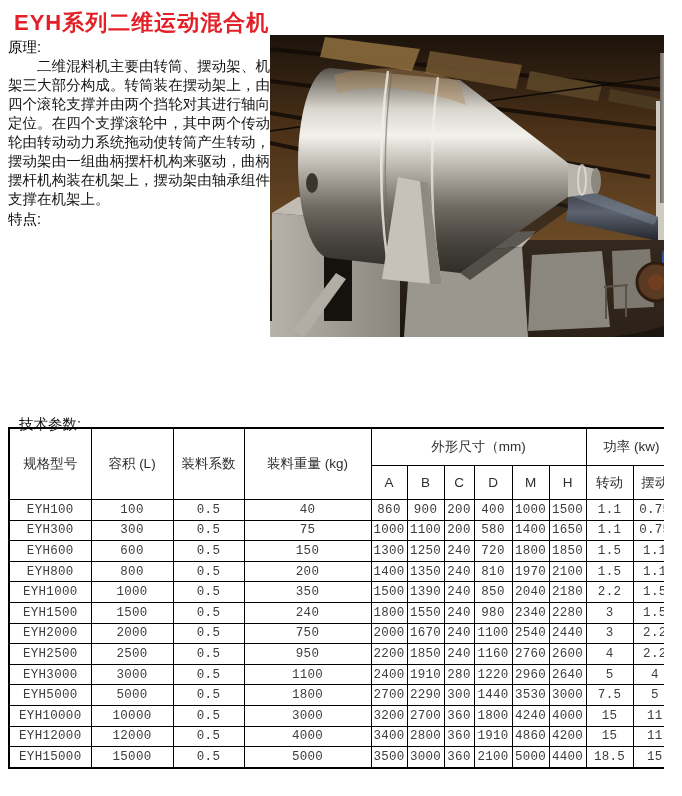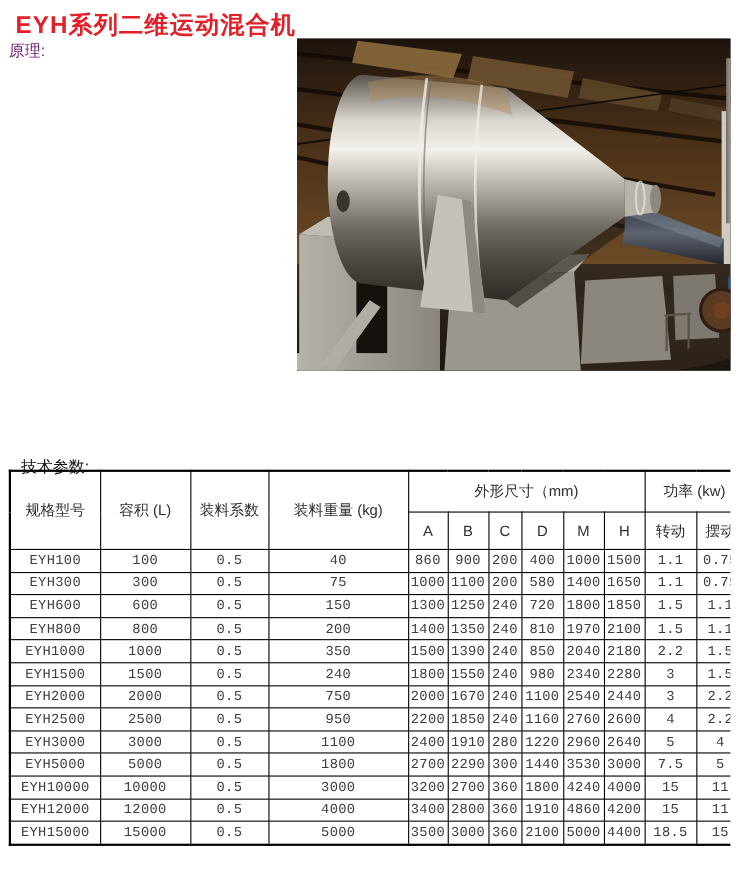--- a/index.html
+++ b/index.html
@@ -13,21 +13,21 @@
   }
   .page-title{
     position:absolute;left:14px;top:8px;margin:0;
     font-size:22px;font-weight:700;color:#e32027;letter-spacing:1px;
     white-space:nowrap;
   }
   .left-col{
     position:absolute;left:8px;top:38px;width:262px;
     font-size:14.5px;line-height:19px;color:#141414;
   }
-  .section-heading{margin:0;padding:0;font-size:14.5px;color:#701a75;}
+  .section-heading{margin:0;padding:0;font-size:14.5px;color:#000000;}
   .body-para{
     margin:0 0 1px 0;text-align:justify;text-justify:inter-ideograph;
     text-indent:2em;
   }
   .photo{
     position:absolute;left:270px;top:35px;width:406px;height:302px;
     background:#2a2019;
   }
   .photo svg{display:block;}
   .tech-heading{
@@ -60,20 +60,22 @@
 </style>
 </head>
 <body>
 
 <div class="page">
 
   <h1 class="page-title">EYH系列二维运动混合机</h1>
 
   <div class="left-col">
     <p class="section-heading">原理:</p>
+    <p class="body-para">二维混料机主要由转筒、摆动架、机架三大部分构成。转筒装在摆动架上，由四个滚轮支撑并由两个挡轮对其进行轴向定位。在四个支撑滚轮中，其中两个传动轮由转动动力系统拖动使转筒产生转动，摆动架由一组曲柄摆杆机构来驱动，曲柄摆杆机构装在机架上，摆动架由轴承组件支撑在机架上。</p>
+    <p class="section-heading">特点:</p>
   </div>
 
   <div class="photo">
 
     <svg width="406" height="302" viewBox="0 0 406 302">
       <defs>
         <linearGradient id="roofG" x1="0" y1="0" x2="0" y2="1">
           <stop offset="0" stop-color="#1c130c"></stop>
           <stop offset="0.45" stop-color="#4a3018"></stop>
           <stop offset="1" stop-color="#6b4a26"></stop>

